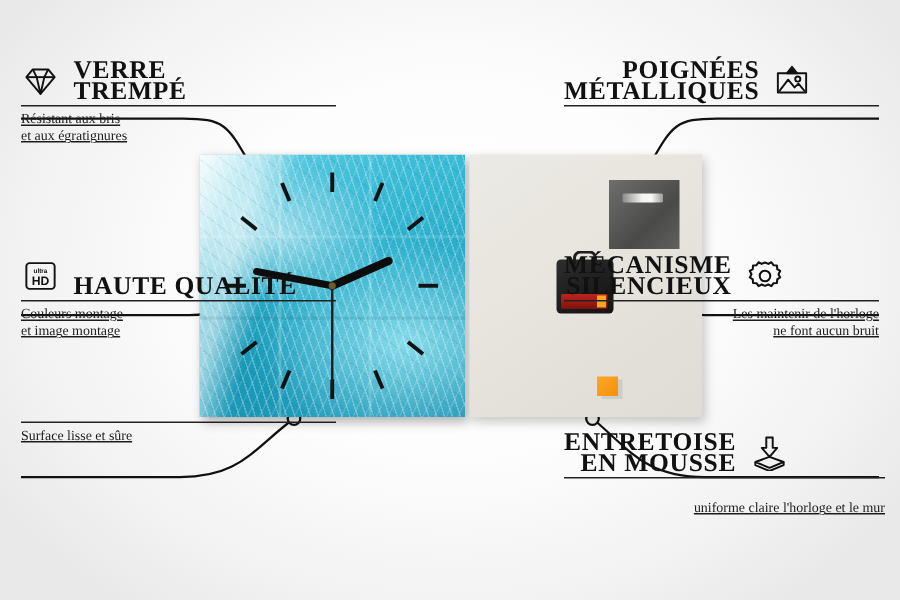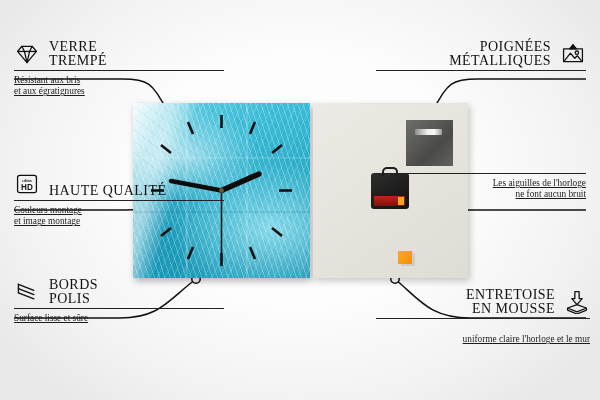--- a/index.html
+++ b/index.html
@@ -92,23 +92,23 @@
   }
   .foam {
     position:absolute; left:85px; top:148px; width:14px; height:13px;
     background:linear-gradient(135deg,#fba827 0%,#f59008 100%);
     box-shadow:3px 2px 0 rgba(190,190,185,0.55);
   }
 
   
   .feat { position:absolute; width:210px; }
   .feat .head { display:flex; align-items:center; gap:9px; }
-  .feat.right .head { flex-direction:row-reverse; }
+  .feat.right .head { flex-direction:row-reverse;justify-content:flex-end; }
   .feat .ttl {
-    font-size:14px; font-weight:normal; letter-spacing:.45px;
+    font-size:17px; font-weight:bold; letter-spacing:.45px;
     line-height:13.5px; text-transform:uppercase; color:#111;
   }
   .feat .rule { height:1px; background:#222; margin:3px 0 4px 0; }
   .feat .sub {
     font-size:9.3px; line-height:11.4px; color:#1c1c1c;text-decoration:underline;
   }
   .feat.right .ttl, .feat.right .sub, .feat.right .rulewrap { text-align:right; }
   .feat .ico { width:26px; height:24px; flex:0 0 26px; }
   .feat .ico svg { width:100%; height:100%; display:block; }
 
@@ -228,36 +228,20 @@
     <div class="rulewrap">
         <div class="rule"></div>
       </div>
     <div class="sub">
       <span>Couleurs montage</span><br>
       <span>et image montage</span>
     </div>
   </div>
 
   <div class="feat f-bords">
-    <div class="head">
-      <span class="ico">
-        <svg viewBox="0 0 30 28">
-            <g stroke="#111" stroke-width="1.6" stroke-linecap="round">
-          <line x1="5" y1="5" x2="23" y2="12"></line>
-          <line x1="5" y1="10" x2="23" y2="17"></line>
-          <line x1="5" y1="15" x2="23" y2="22"></line>
-          <line x1="5" y1="5" x2="5" y2="15"></line>
-        </g>
-          </svg>
-      </span>
-      <span class="ttl">
-        <span>BORDS</span><br>
-        <span>POLIS</span>
-      </span>
-    </div>
     <div class="rulewrap">
         <div class="rule"></div>
       </div>
     <div class="sub">
       <span>Surface lisse et sûre</span>
     </div>
   </div>
 
   <div class="feat right f-poign">
     <div class="head">
@@ -275,25 +259,39 @@
         <span>POIGNÉES</span><br>
         <span>MÉTALLIQUES</span>
       </span>
     </div>
     <div class="rulewrap">
         <div class="rule"></div>
       </div>
   </div>
 
   <div class="feat right f-meca">
-    <div class="rulewrap">
-        <div class="rule"></div>
-      </div>
-    <div class="sub">
-      <span>Les aiguilles de l'horloge</span><br>
+    <div class="head">
+      <span class="ico">
+        <svg viewBox="0 0 30 28">
+            <g fill="none" stroke="#111" stroke-width="1.6" stroke-linejoin="round">
+          <path d="M15 3.5 l2.6 1.1 2.4 -1.3 1.6 2.3 2.7 0.2 0.2 2.8 2.3 1.5 -1.3 2.5 1.3 2.5 -2.3 1.5 -0.2 2.8 -2.7 0.2 -1.6 2.3 -2.4 -1.3 -2.6 1.1 -2.6 -1.1 -2.4 1.3 -1.6 -2.3 -2.7 -0.2 -0.2 -2.8 -2.3 -1.5 1.3 -2.5 -1.3 -2.5 2.3 -1.5 0.2 -2.8 2.7 -0.2 1.6 -2.3 2.4 1.3 Z"></path>
+          <circle cx="15" cy="14" r="4.1"></circle>
+        </g>
+          </svg>
+      </span>
+      <span class="ttl">
+        <span>MÉCANISME</span><br>
+        <span>SILENCIEUX</span>
+      </span>
+    </div>
+    <div class="rulewrap">
+        <div class="rule"></div>
+      </div>
+    <div class="sub">
+      <span>Les maintenir de l'horloge</span><br>
       <span>ne font aucun bruit</span>
     </div>
   </div>
 
   <div class="feat right f-entre">
     <div class="head">
       <span class="ico">
         <svg viewBox="0 0 30 28">
             <g fill="none" stroke="#111" stroke-width="1.5" stroke-linejoin="round">
           <path d="M12.5 2 h5 v8 h3.5 L15 17 L9 10 h3.5 Z"></path>

